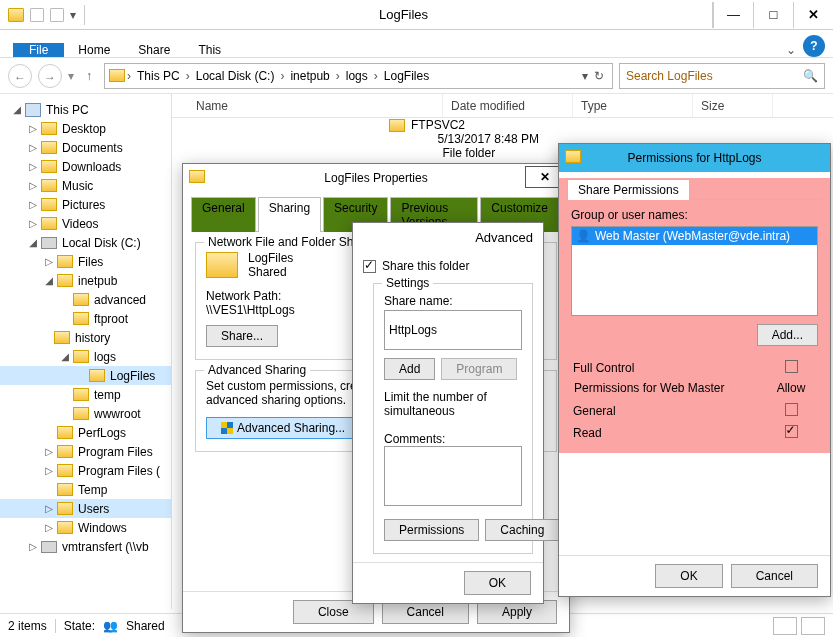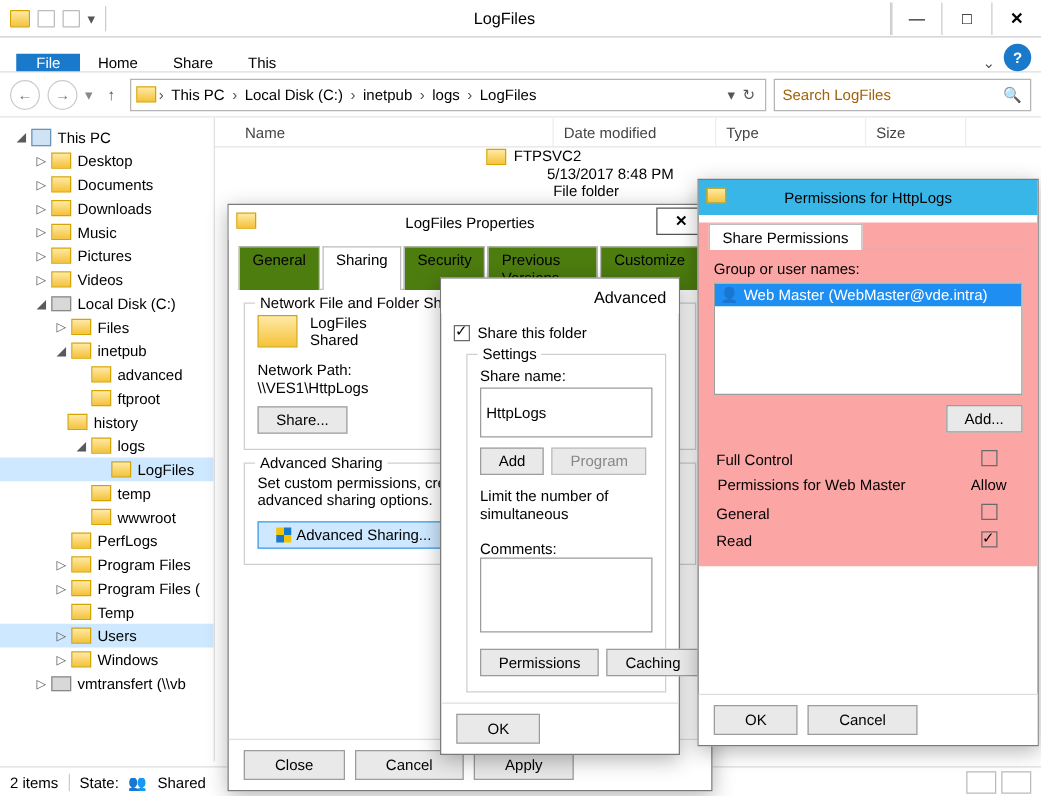--- a/index.html
+++ b/index.html
@@ -85,21 +85,21 @@
   .shield { width:12px; height:12px; background:conic-gradient(#1979ca 0 25%, #f3c501 0 50%, #1979ca 0 75%, #f3c501 0);} 
   input[type=text]{ font:inherit; border:1px solid #9c9c9c; padding:12px 4px; width:100%;}
   textarea { font:inherit; border:1px solid #9c9c9c; width:100%; height:60px; resize:none;}
   .listbox { border:1px solid #9c9c9c; height:90px; background:#fff; overflow:hidden;}
   .listbox .item { background:#1f8ef2; color:#fff; padding:2px 4px; display:flex; align-items:center; gap:4px;}
   .permtable { width:100%; }
   .permtable th { text-align:left; font-weight:normal; padding-bottom:4px;}
   .permtable td { padding:2px 0;}
   .chk { width:13px; height:13px; border:1px solid #6a6a6a; display:inline-block; position:relative;}
   .chk.checked:after { content:"✓"; position:absolute; top:-3px; left:0; font-size:12px;}
-  .dlgbtns { display:flex; gap:8px; padding:8px 12px; border-top:1px solid #ddd;}
+  .dlgbtns { display:flex; justify-content:flex-end; gap:8px; padding:8px 12px; border-top:1px solid #ddd;}
 </style>
 </head>
 <body>
 
 <div class="titlebar">
   <div class="qat">
     <span class="folder-ico"></span>
     <span class="mini"></span>
     <span class="mini"></span>
     <span style="color:#555">▾</span>

